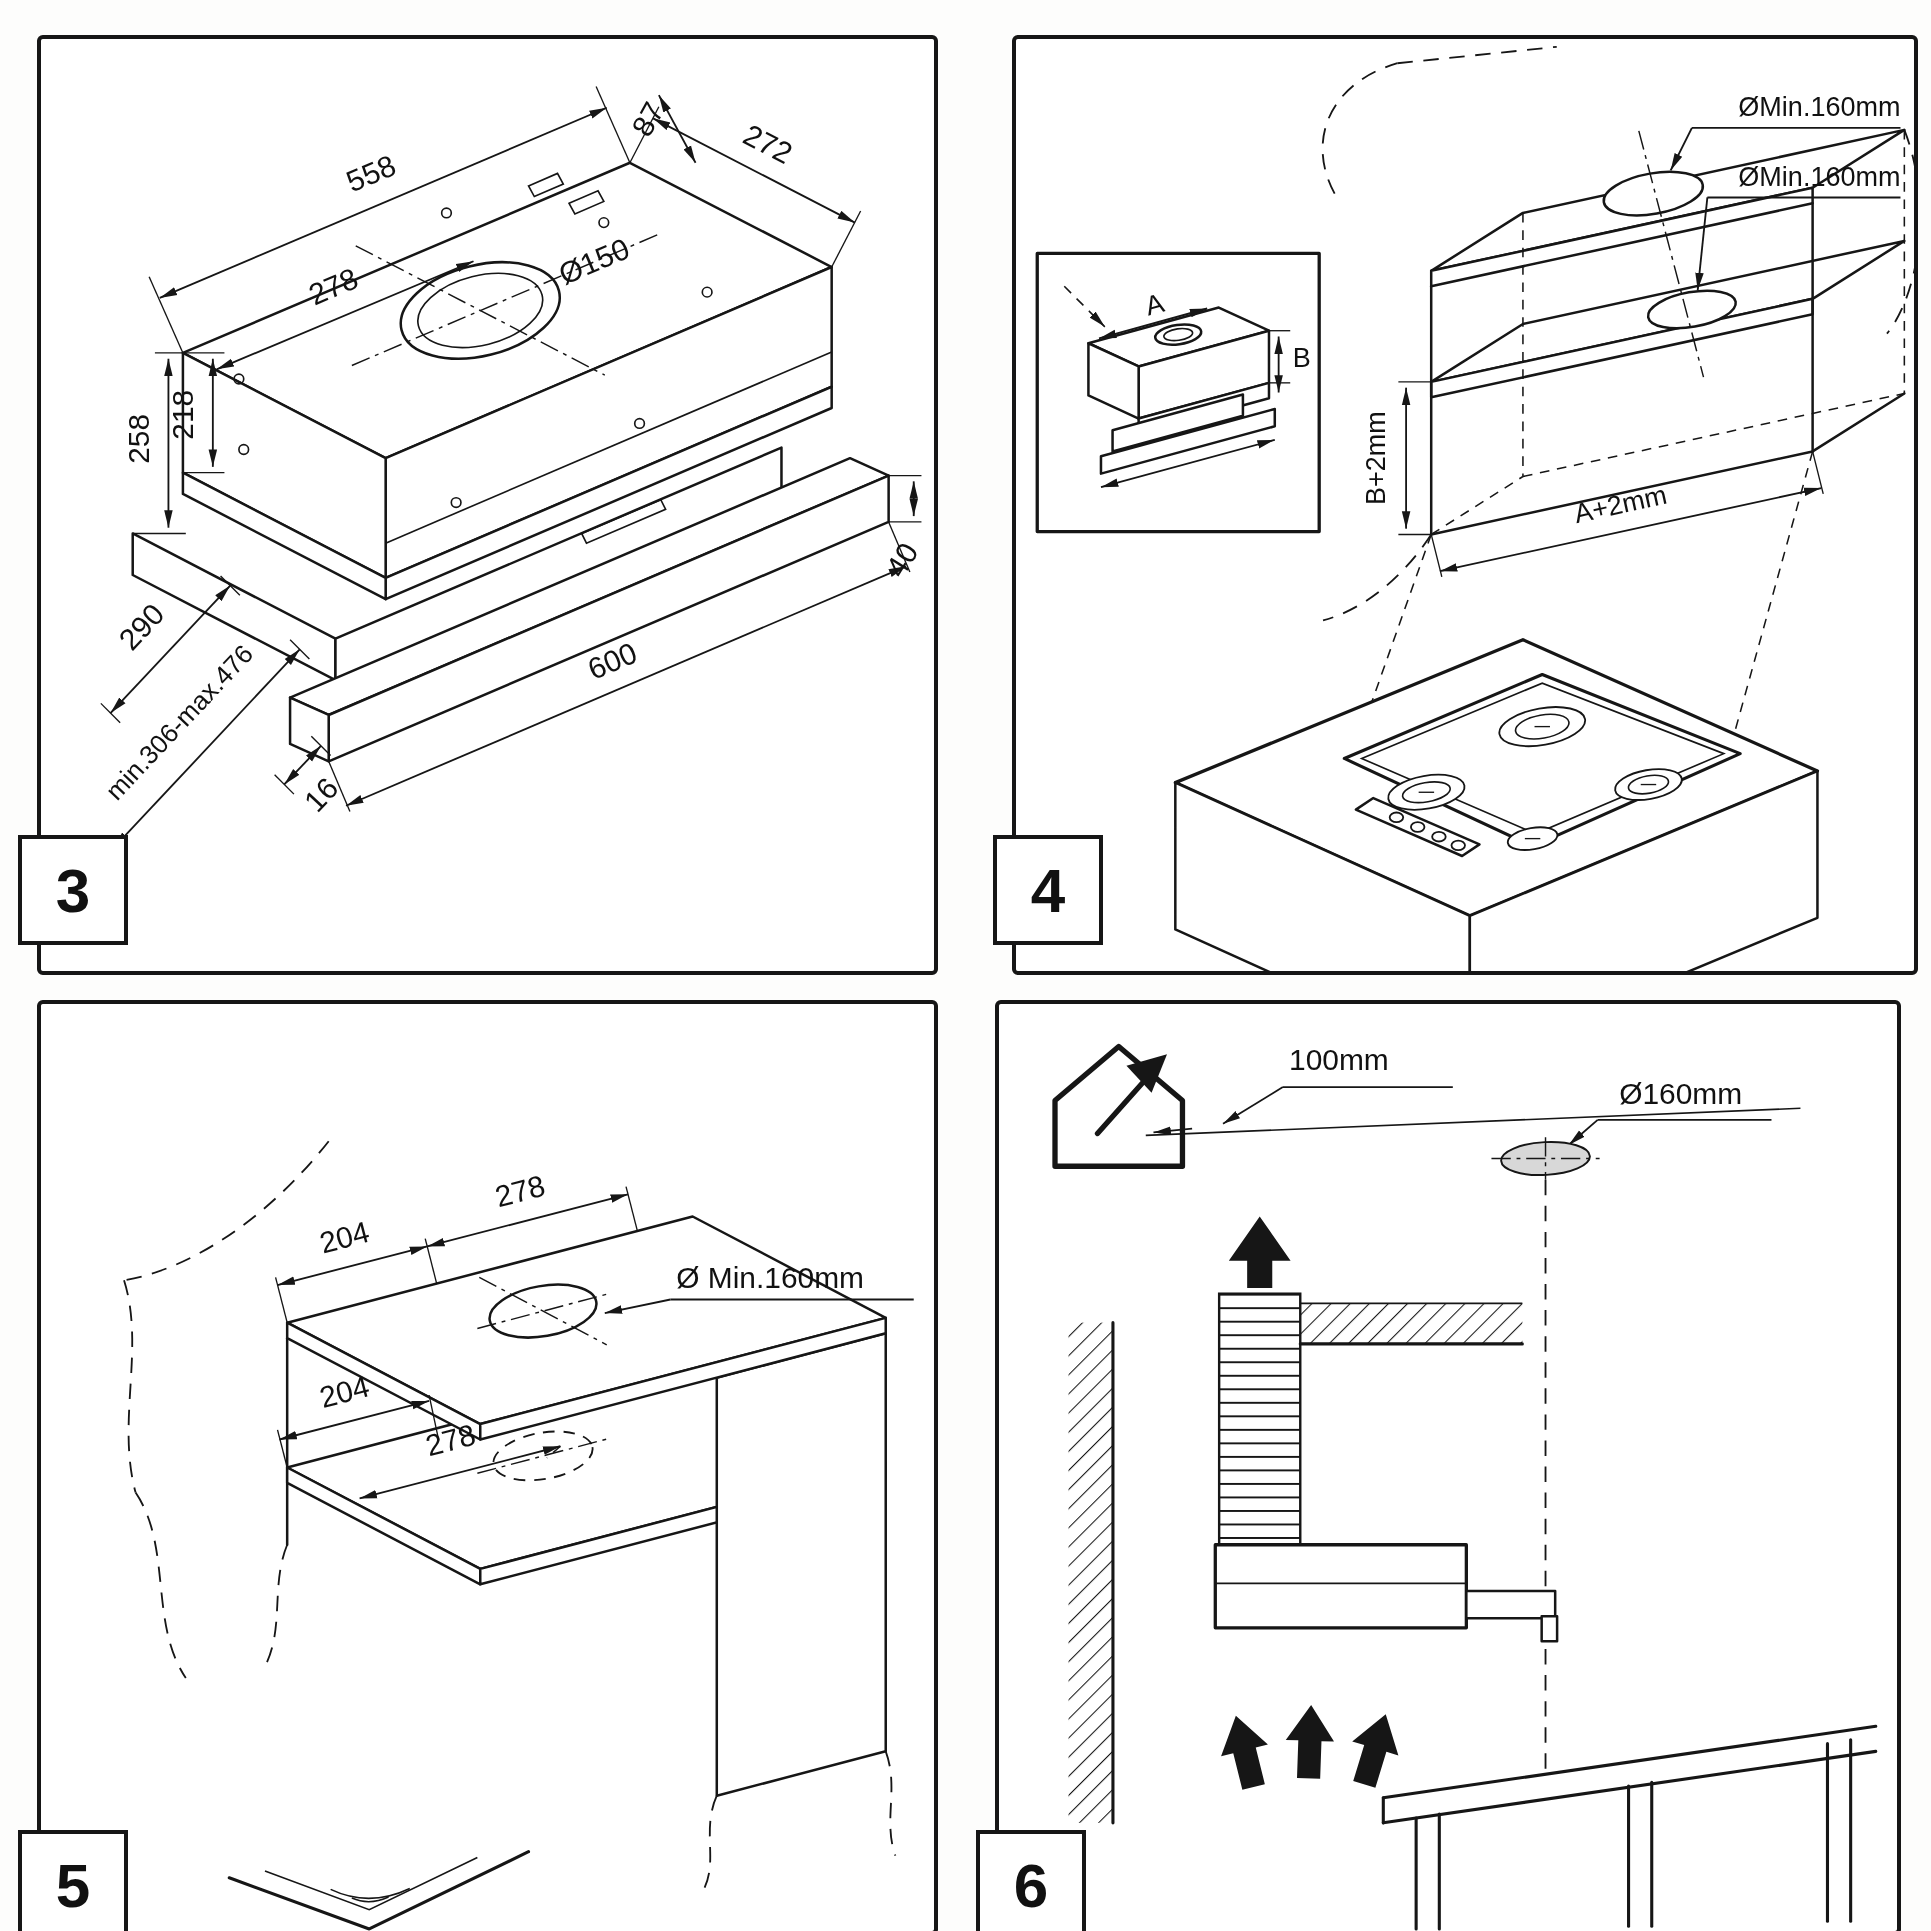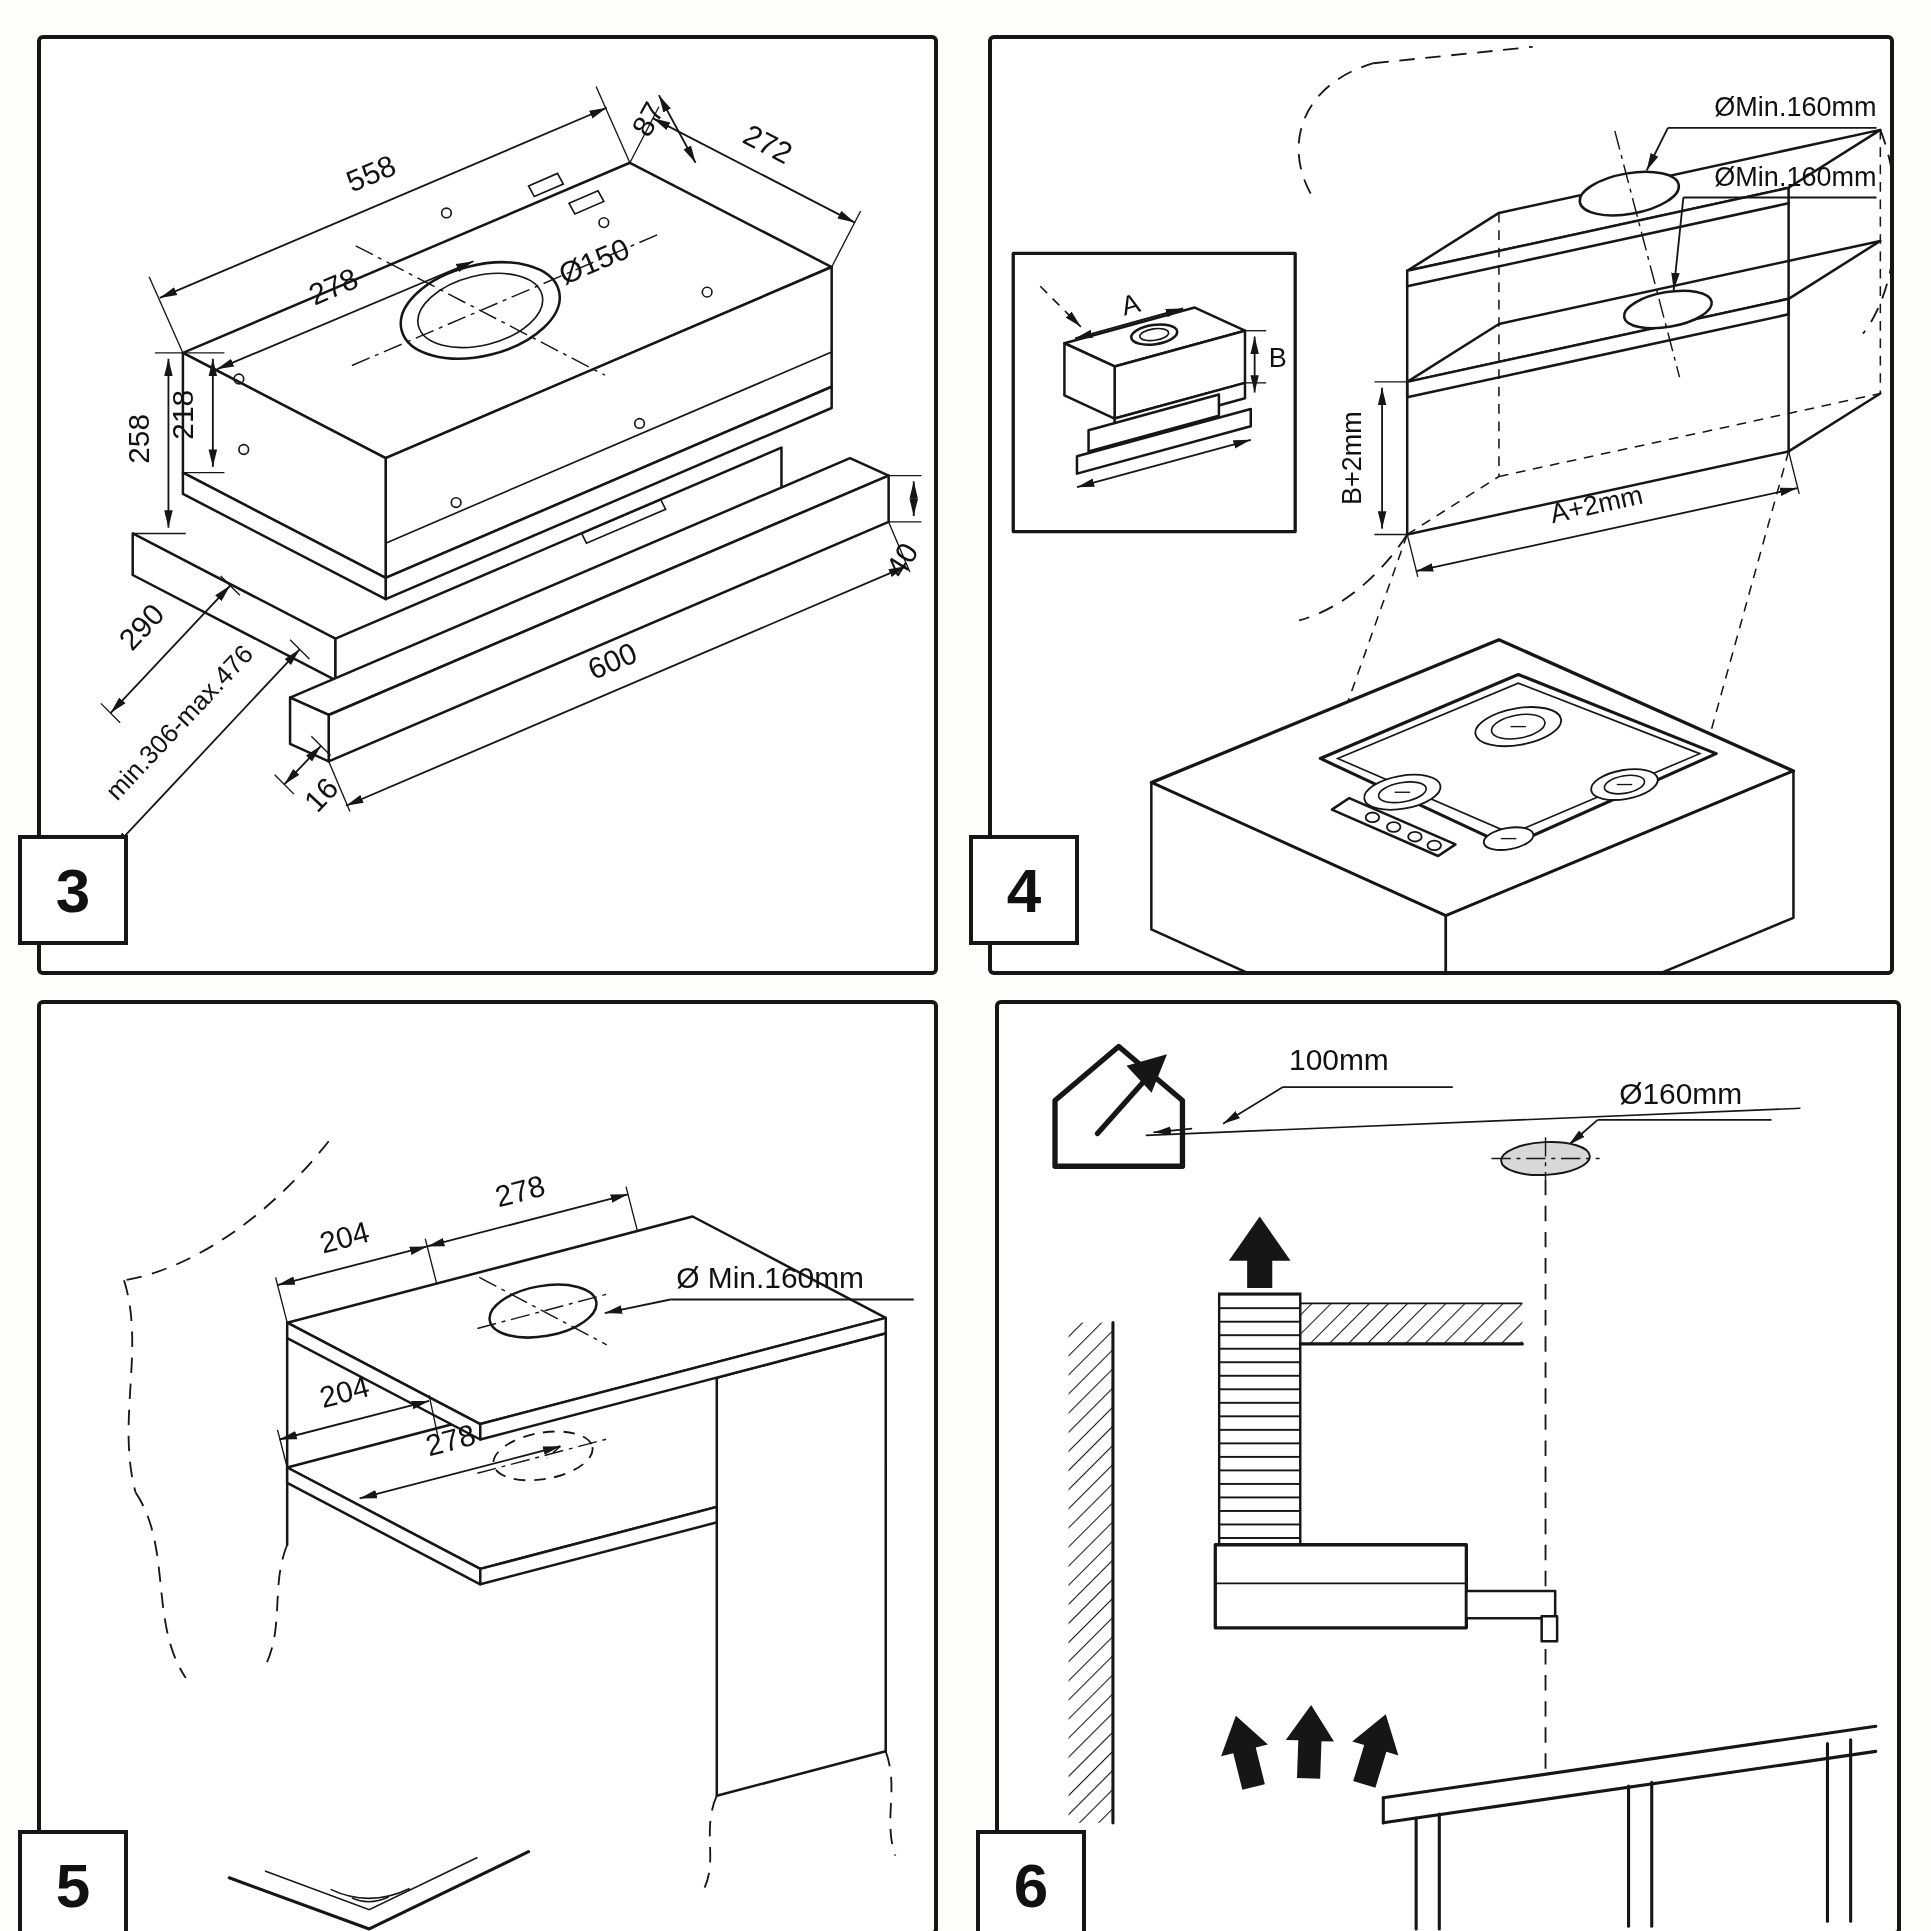--- a/index.html
+++ b/index.html
@@ -1,20 +1,20 @@
 <!DOCTYPE html>
 <html><head>
 <meta charset="utf-8">
 <style>
   html,body{margin:0;padding:0;}
   body{width:1931px;height:1931px;background:#f5f5f3;font-family:"Liberation Sans","DejaVu Sans",sans-serif;}
   .sheet{position:relative;width:1931px;height:1931px;background:#fdfdfc;}
   .panel{position:absolute;background:#ffffff;border:4.8px solid #161616;border-radius:5.8px;}
   .p3{left:37px;top:35px;width:893px;height:932px;}
-  .p4{left:988px;top:35px;width:898px;height:932px;}
+  .p4{left:1012px;top:35px;width:898px;height:932px;}
   .p5{left:37px;top:1000px;width:893px;height:927px;}
   .p6{left:995px;top:1000px;width:898px;height:927px;}
   .panel svg{position:absolute;left:0;top:0;width:100%;height:100%;}
   .badge{position:absolute;left:-23px;width:102px;height:102px;background:#fff;border:4.8px solid #161616;
          display:flex;align-items:center;justify-content:center;font-size:62px;font-weight:bold;color:#111;z-index:5;}
   .fw{fill:#fff;stroke:#161616;stroke-width:2.6;stroke-linejoin:round;}
   .fw3{fill:#fff;stroke:#161616;stroke-width:3.4;stroke-linejoin:round;}
   .ln{fill:none;stroke:#161616;stroke-width:2.6;stroke-linejoin:round;stroke-linecap:round;}
   .ln3{fill:none;stroke:#161616;stroke-width:3.2;stroke-linejoin:round;stroke-linecap:round;}
   .ln2{fill:none;stroke:#161616;stroke-width:1.7;}

